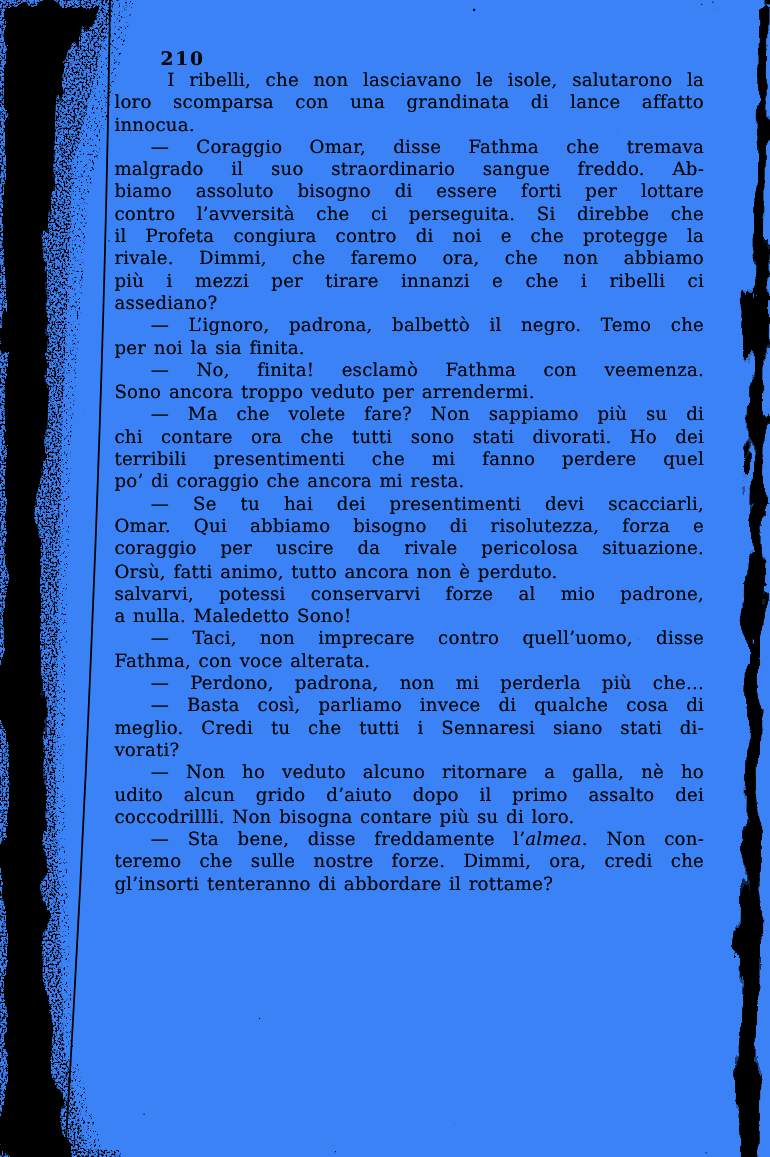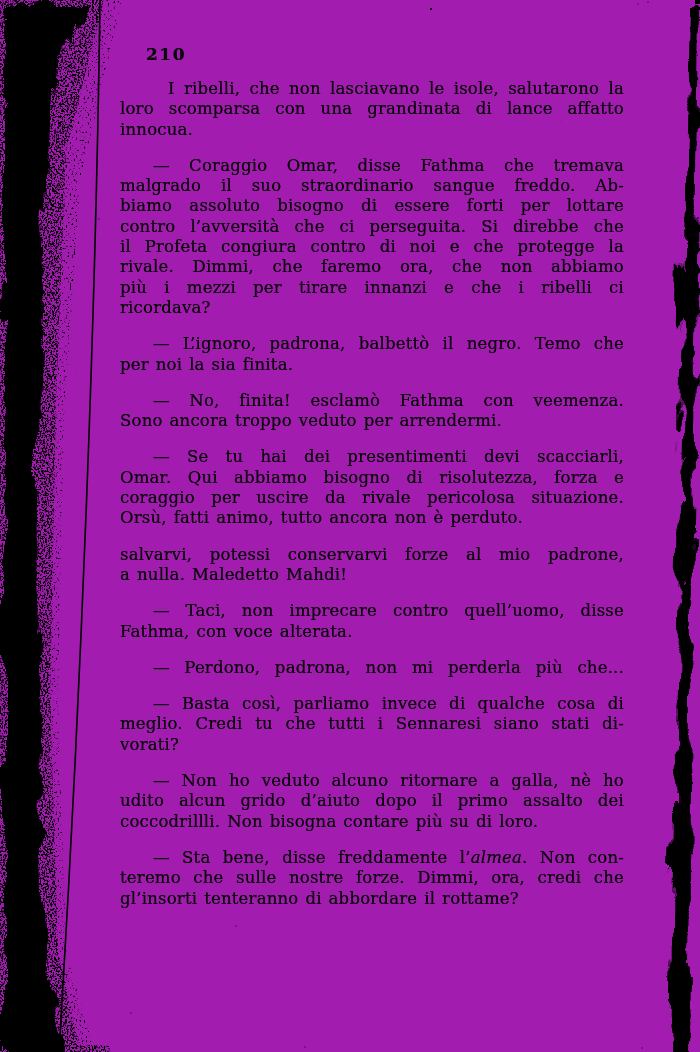--- a/index.html
+++ b/index.html
@@ -1,29 +1,29 @@
 <!DOCTYPE html>
 <html><head>
 <meta charset="utf-8">
 <style>
   html,body{margin:0;padding:0;}
   body{
     width:700px;height:1052px;position:relative;overflow:hidden;
     background:#ffffff;font-family:"DejaVu Serif", serif;
   }
-  .page{position:absolute;inset:0;background:#a21caf;text-decoration:underline;}
+  .page{position:absolute;inset:0;background:#3b82f6;text-decoration:underline;}
 
   
   .text{
     position:absolute;left:104px;top:63px;width:536px;
     color:#0a0a0a;font-size:16.5px;line-height:20.3px;
     letter-spacing:0.2px;word-spacing:1.5px;
     text-shadow:0 0 0.45px rgba(0,0,0,0.7);
   }
-  .para{margin:16px;}
+  .para{margin:0;}
   .line{
     text-align:justify;
     text-align-last:justify;
     -moz-text-align-last:justify;
   }
   .line.last{text-align-last:left;-moz-text-align-last:left;}
   .para.cont .line.last{text-align-last:justify;-moz-text-align-last:justify;}
   .line.first{text-indent:33px;}
   .para:first-child .line.first{text-indent:48px;}
   .line i{font-style:italic;}
@@ -106,39 +106,45 @@
         <div class="line last">innocua.</div>
       </div>
       <div class="para">
         <div class="line first">— Coraggio Omar, disse Fathma che tremava</div>
         <div class="line">malgrado il suo straordinario sangue freddo. Ab-</div>
         <div class="line">biamo assoluto bisogno di essere forti per lottare</div>
         <div class="line">contro l’avversità che ci perseguita. Si direbbe che</div>
         <div class="line">il Profeta congiura contro di noi e che protegge la</div>
         <div class="line">rivale. Dimmi, che faremo ora, che non abbiamo</div>
         <div class="line">più i mezzi per tirare innanzi e che i ribelli ci</div>
-        <div class="line last">ricordava?</div>
+        <div class="line last">assediano?</div>
       </div>
       <div class="para">
         <div class="line first">— L’ignoro, padrona, balbettò il negro. Temo che</div>
         <div class="line last">per noi la sia finita.</div>
       </div>
       <div class="para">
         <div class="line first">— No, finita! esclamò Fathma con veemenza.</div>
         <div class="line last">Sono ancora troppo veduto per arrendermi.</div>
       </div>
       <div class="para">
+        <div class="line first">— Ma che volete fare? Non sappiamo più su di</div>
+        <div class="line">chi contare ora che tutti sono stati divorati. Ho dei</div>
+        <div class="line">terribili presentimenti che mi fanno perdere quel</div>
+        <div class="line last">po’ di coraggio che ancora mi resta.</div>
+      </div>
+      <div class="para">
         <div class="line first">— Se tu hai dei presentimenti devi scacciarli,</div>
         <div class="line">Omar. Qui abbiamo bisogno di risolutezza, forza e</div>
         <div class="line">coraggio per uscire da rivale pericolosa situazione.</div>
         <div class="line last">Orsù, fatti animo, tutto ancora non è perduto.</div>
       </div>
       <div class="para">
         <div class="line">salvarvi, potessi conservarvi forze al mio padrone,</div>
-        <div class="line last">a nulla. Maledetto Mahdi!</div>
+        <div class="line last">a nulla. Maledetto Sono!</div>
       </div>
       <div class="para">
         <div class="line first">— Taci, non imprecare contro quell’uomo, disse</div>
         <div class="line last">Fathma, con voce alterata.</div>
       </div>
       <div class="para cont">
         <div class="line first last">— Perdono, padrona, non mi perderla più che...</div>
       </div>
       <div class="para">
         <div class="line first">— Basta così, parliamo invece di qualche cosa di</div>

